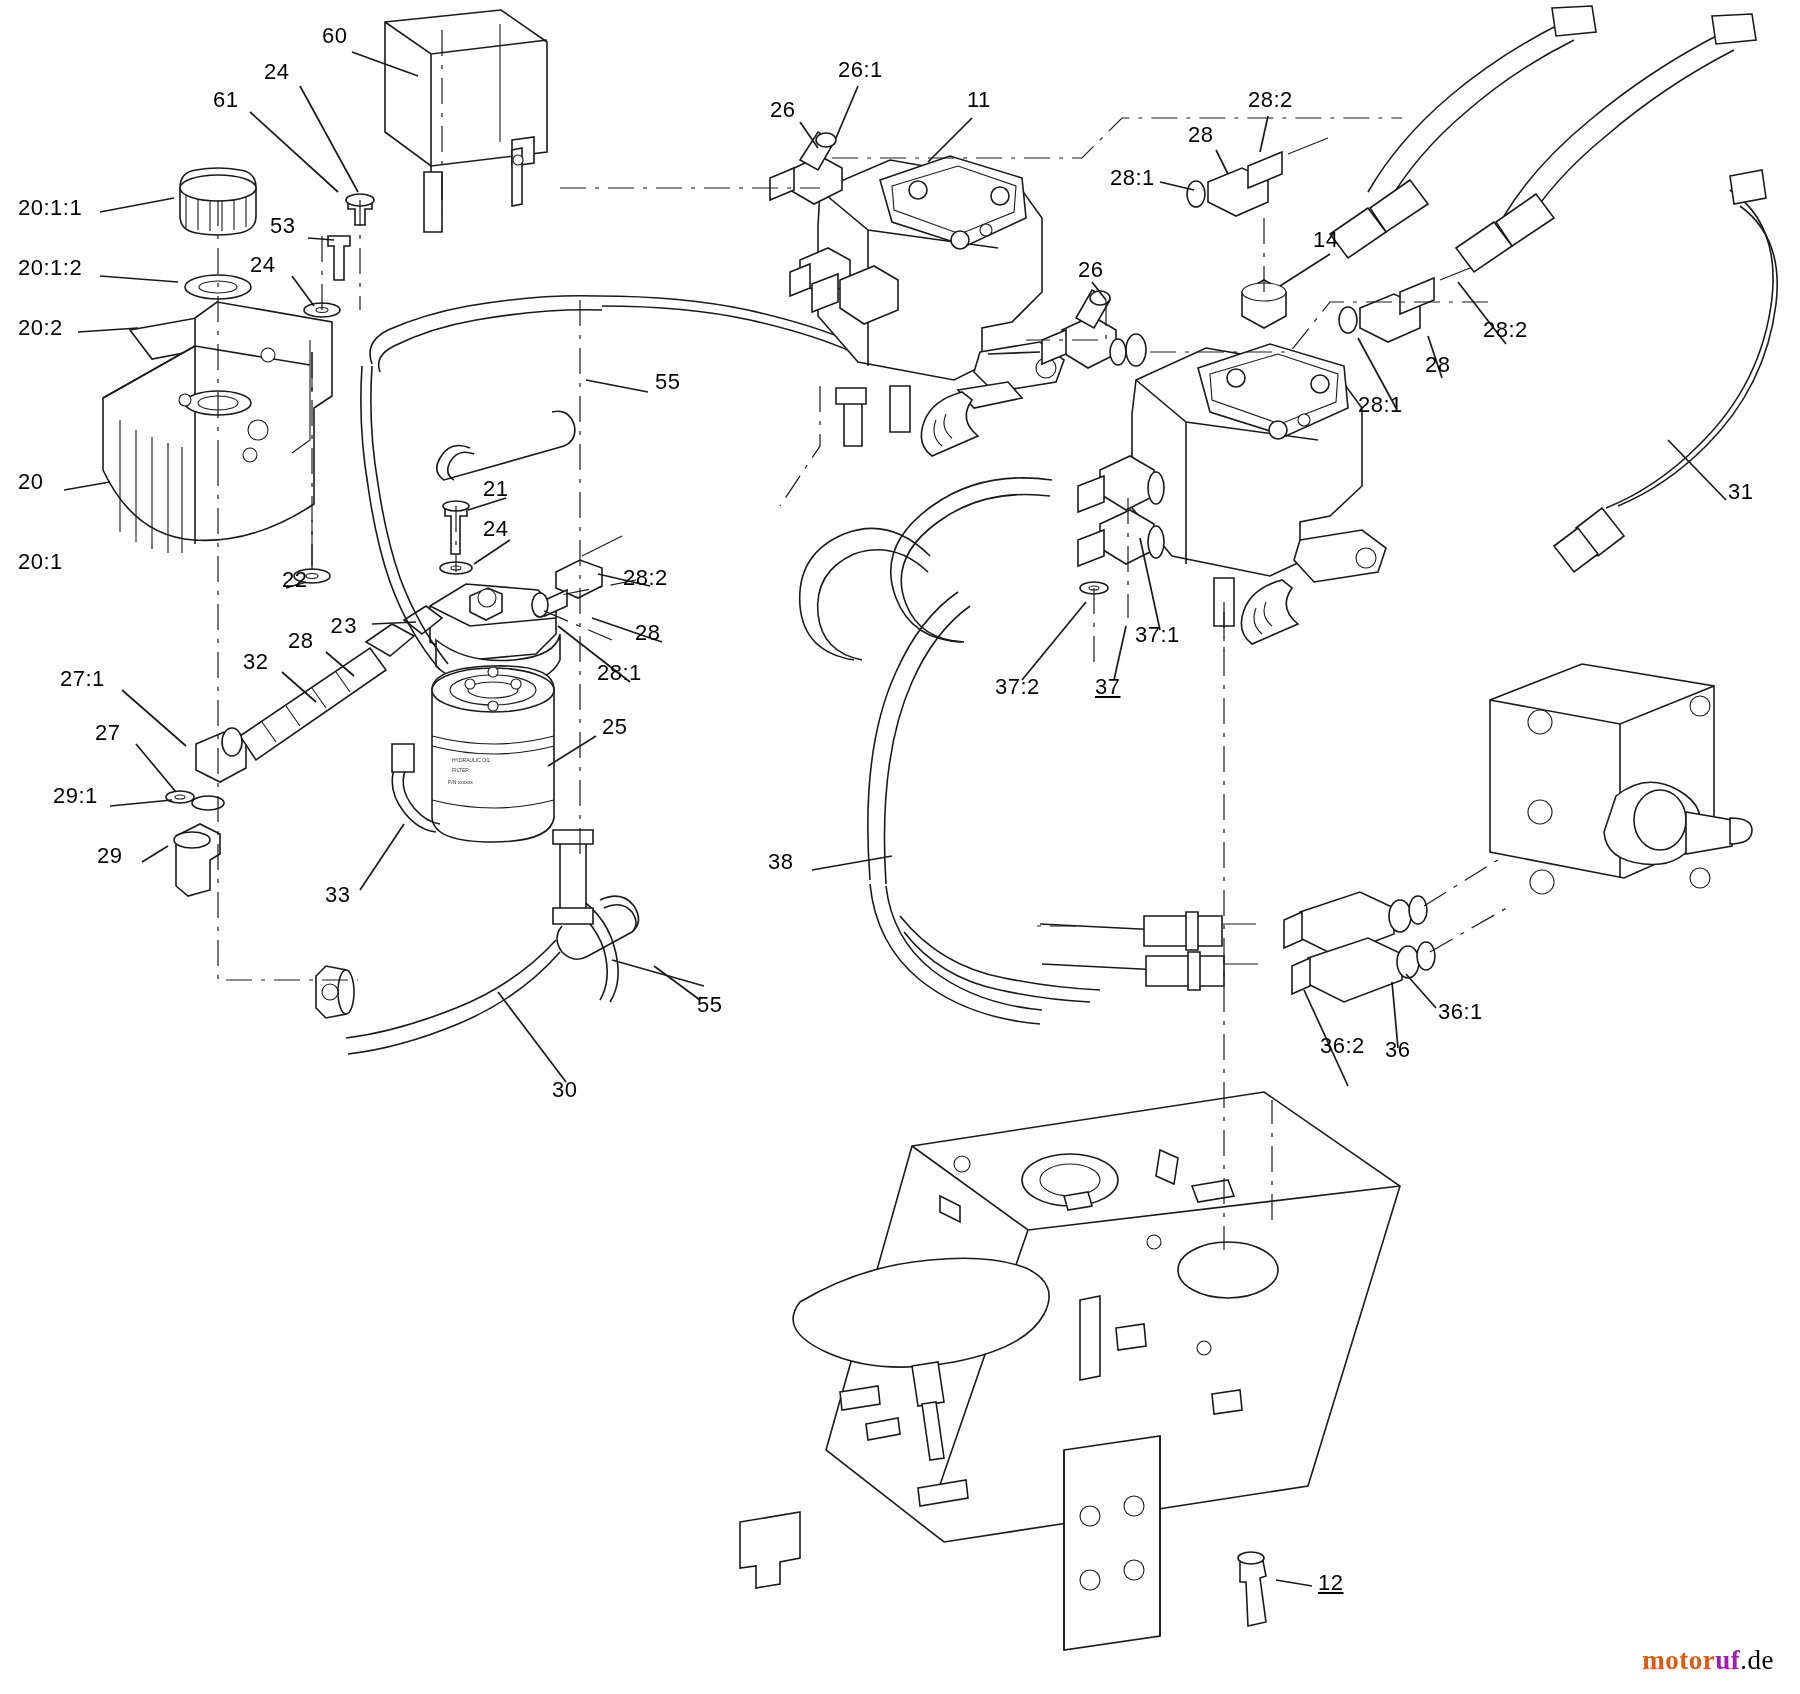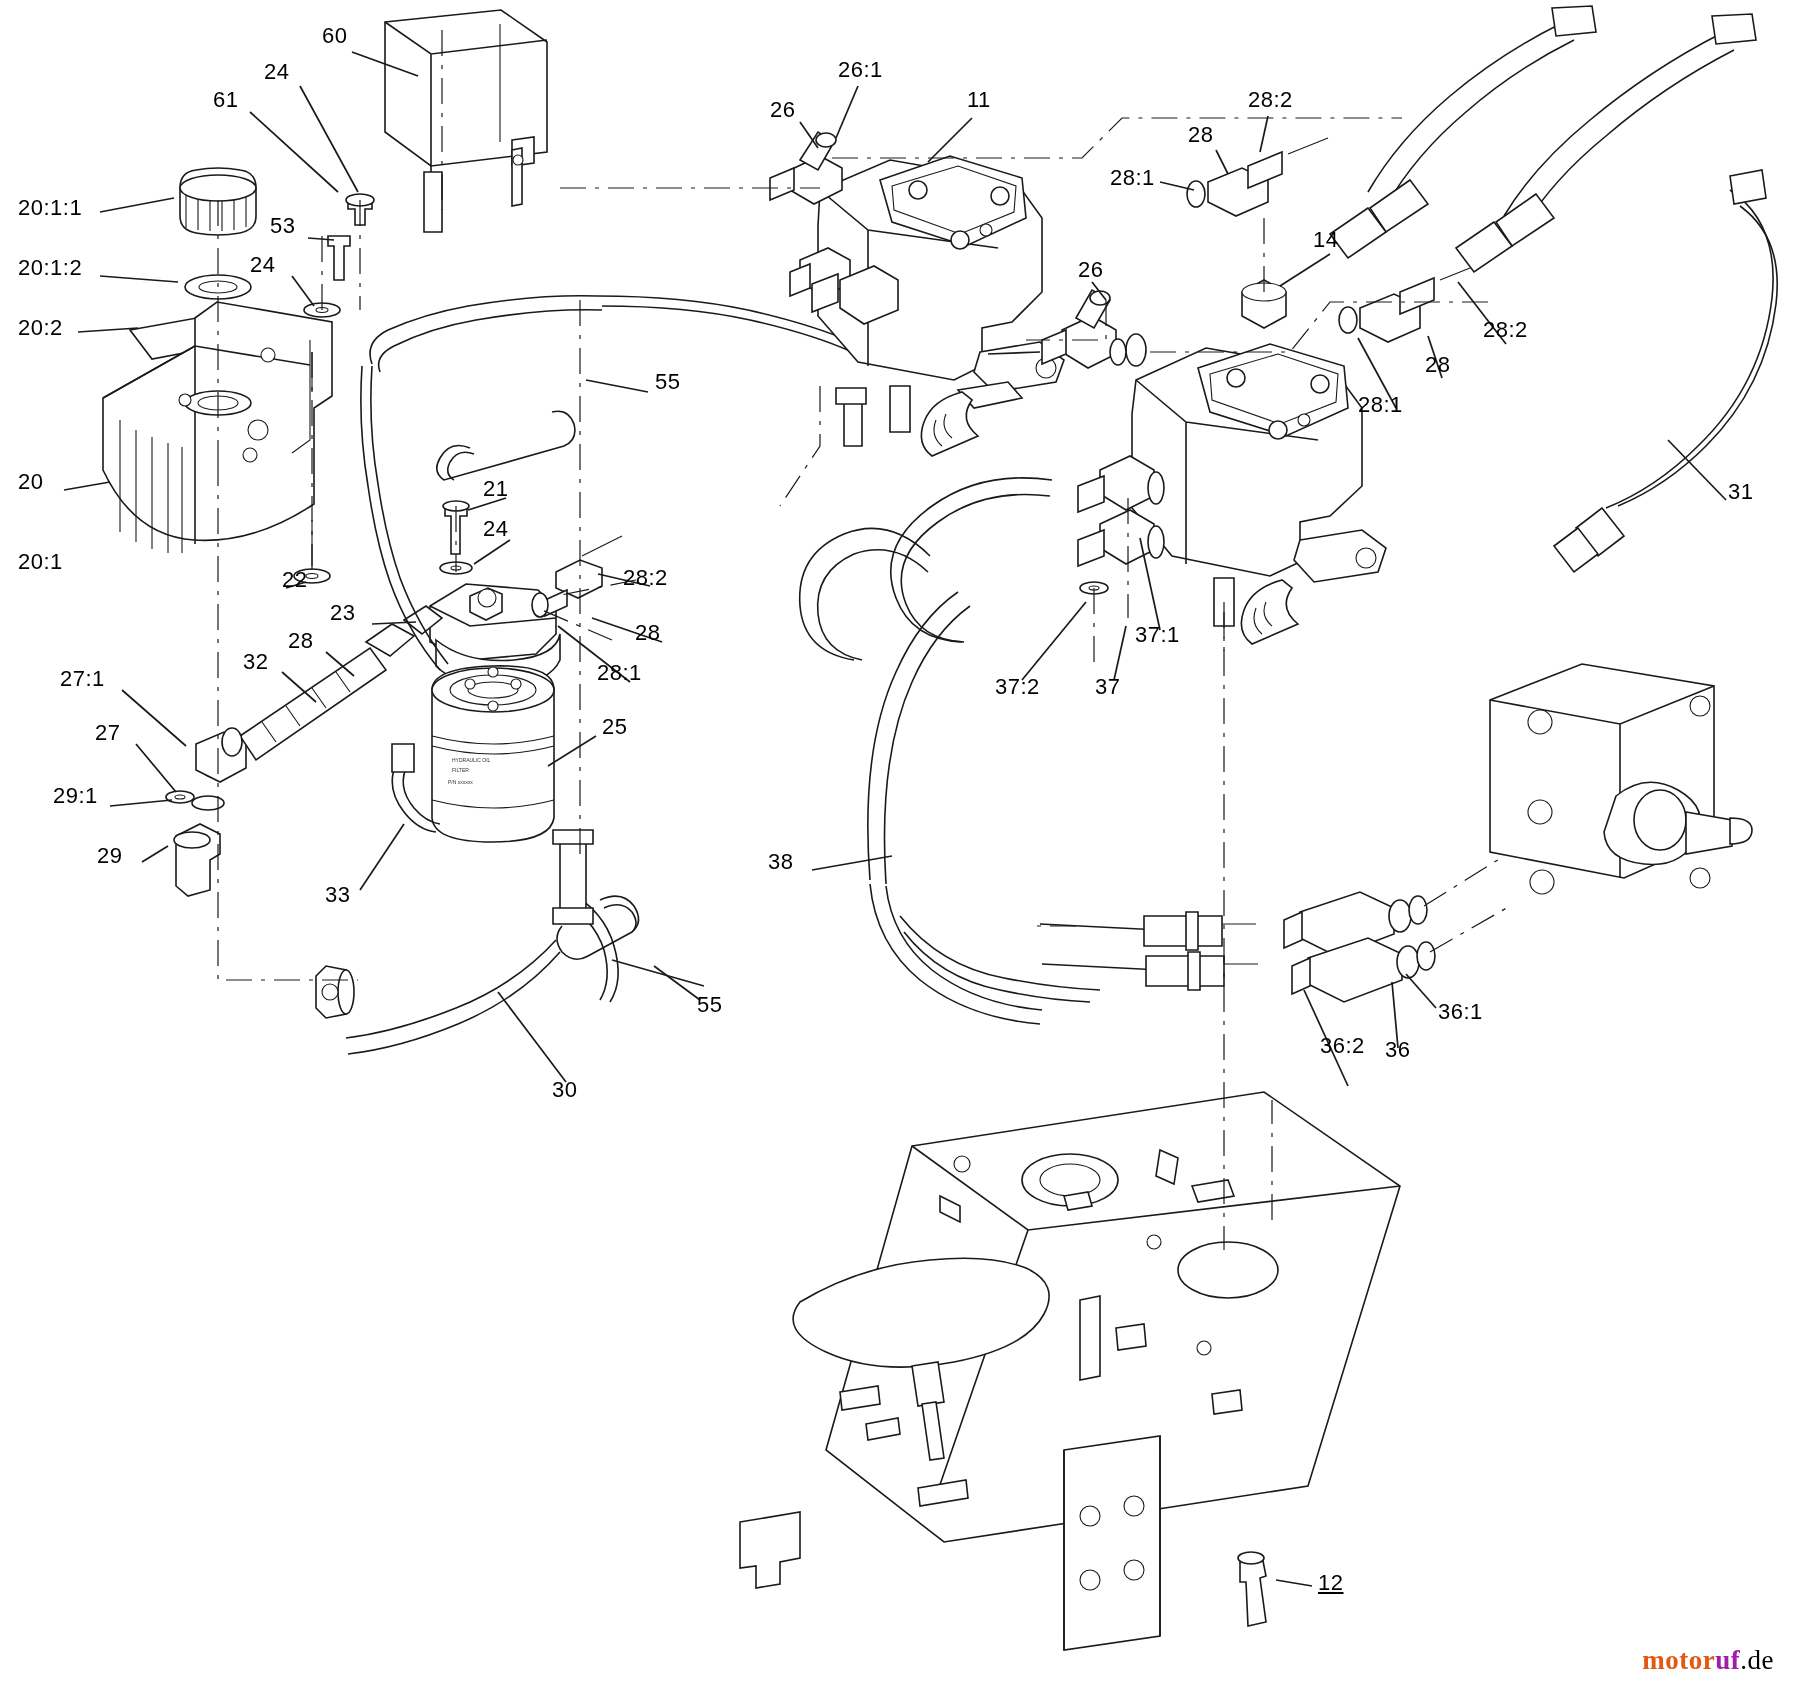--- a/index.html
+++ b/index.html
@@ -458,21 +458,21 @@
   <div class="callout" style="left:322px; top:24px;">60</div>
   <div class="callout" style="left:270px; top:214px;">53</div>
   <div class="callout" style="left:250px; top:253px;">24</div>
   <div class="callout" style="left:250px; top:568px;margin-left:32px;">22</div>
   <div class="callout" style="left:60px; top:667px;">27:1</div>
   <div class="callout" style="left:95px; top:721px;">27</div>
   <div class="callout" style="left:53px; top:784px;">29:1</div>
   <div class="callout" style="left:97px; top:844px;">29</div>
   <div class="callout" style="left:243px; top:650px;">32</div>
   <div class="callout" style="left:288px; top:629px;">28</div>
-  <div class="callout" style="left:330px; top:601px;">23</div>
+  <div class="callout" style="left:330px; top:616px;font-family:Liberation Mono, monospace;">23</div>
   <div class="callout" style="left:483px; top:477px;">21</div>
   <div class="callout" style="left:483px; top:517px;">24</div>
   <div class="callout" style="left:623px; top:566px;">28:2</div>
   <div class="callout" style="left:635px; top:621px;">28</div>
   <div class="callout" style="left:597px; top:661px;">28:1</div>
   <div class="callout" style="left:602px; top:715px;">25</div>
   <div class="callout" style="left:325px; top:883px;">33</div>
   <div class="callout" style="left:655px; top:370px;">55</div>
   <div class="callout" style="left:697px; top:993px;">55</div>
   <div class="callout" style="left:552px; top:1078px;">30</div>
@@ -482,21 +482,21 @@
   <div class="callout" style="left:1110px; top:166px;">28:1</div>
   <div class="callout" style="left:1188px; top:123px;">28</div>
   <div class="callout" style="left:1248px; top:88px;">28:2</div>
   <div class="callout" style="left:1078px; top:258px;">26</div>
   <div class="callout" style="left:1313px; top:228px;">14</div>
   <div class="callout" style="left:1483px; top:318px;">28:2</div>
   <div class="callout" style="left:1425px; top:353px;">28</div>
   <div class="callout" style="left:1358px; top:393px;">28:1</div>
   <div class="callout" style="left:1728px; top:480px;">31</div>
   <div class="callout" style="left:1135px; top:623px;">37:1</div>
-  <div class="callout" style="left:1095px; top:675px;">37</div>
+  <div class="callout" style="left:1095px; top:675px;text-decoration:underline;">37</div>
   <div class="callout" style="left:995px; top:675px;">37:2</div>
   <div class="callout" style="left:768px; top:850px;">38</div>
   <div class="callout" style="left:1438px; top:1000px;">36:1</div>
   <div class="callout" style="left:1385px; top:1038px;">36</div>
   <div class="callout" style="left:1320px; top:1034px;">36:2</div>
   <div class="callout" style="left:1318px; top:1571px;text-decoration:underline;">12</div>
 
   <div class="wm">
     <span class="m">motor</span><span class="o">uf</span><span class="de">.de</span>
   </div>

